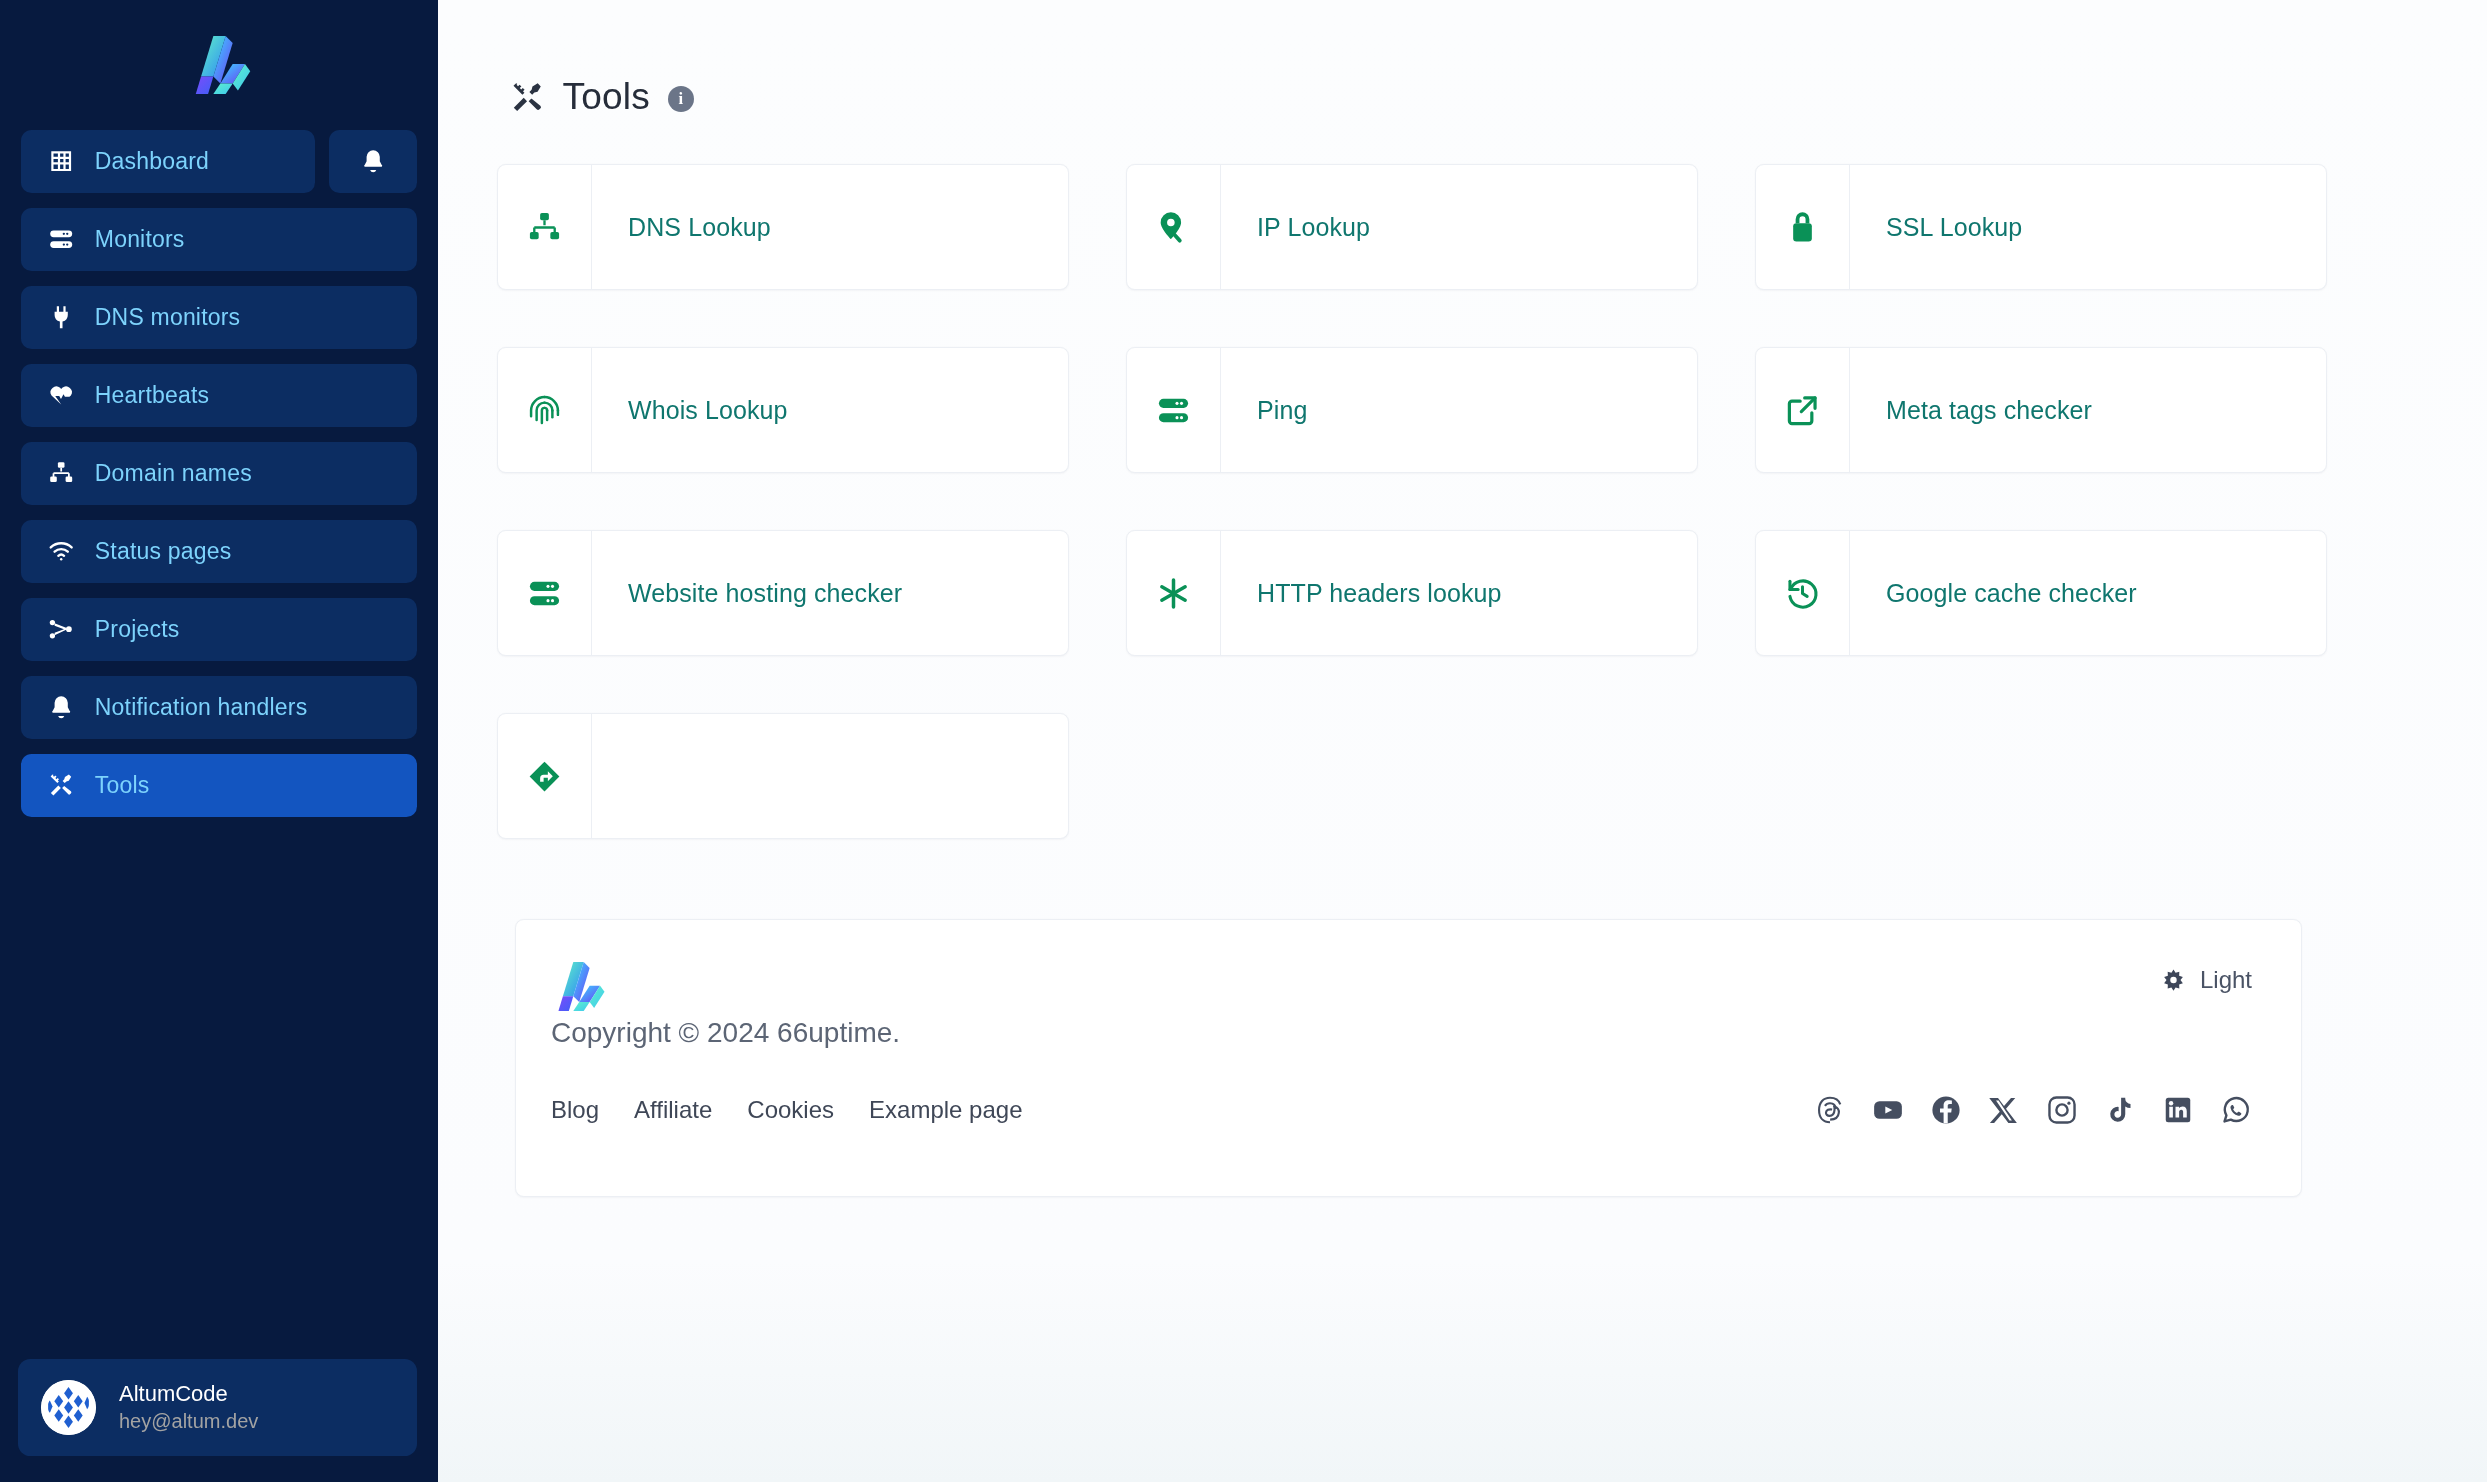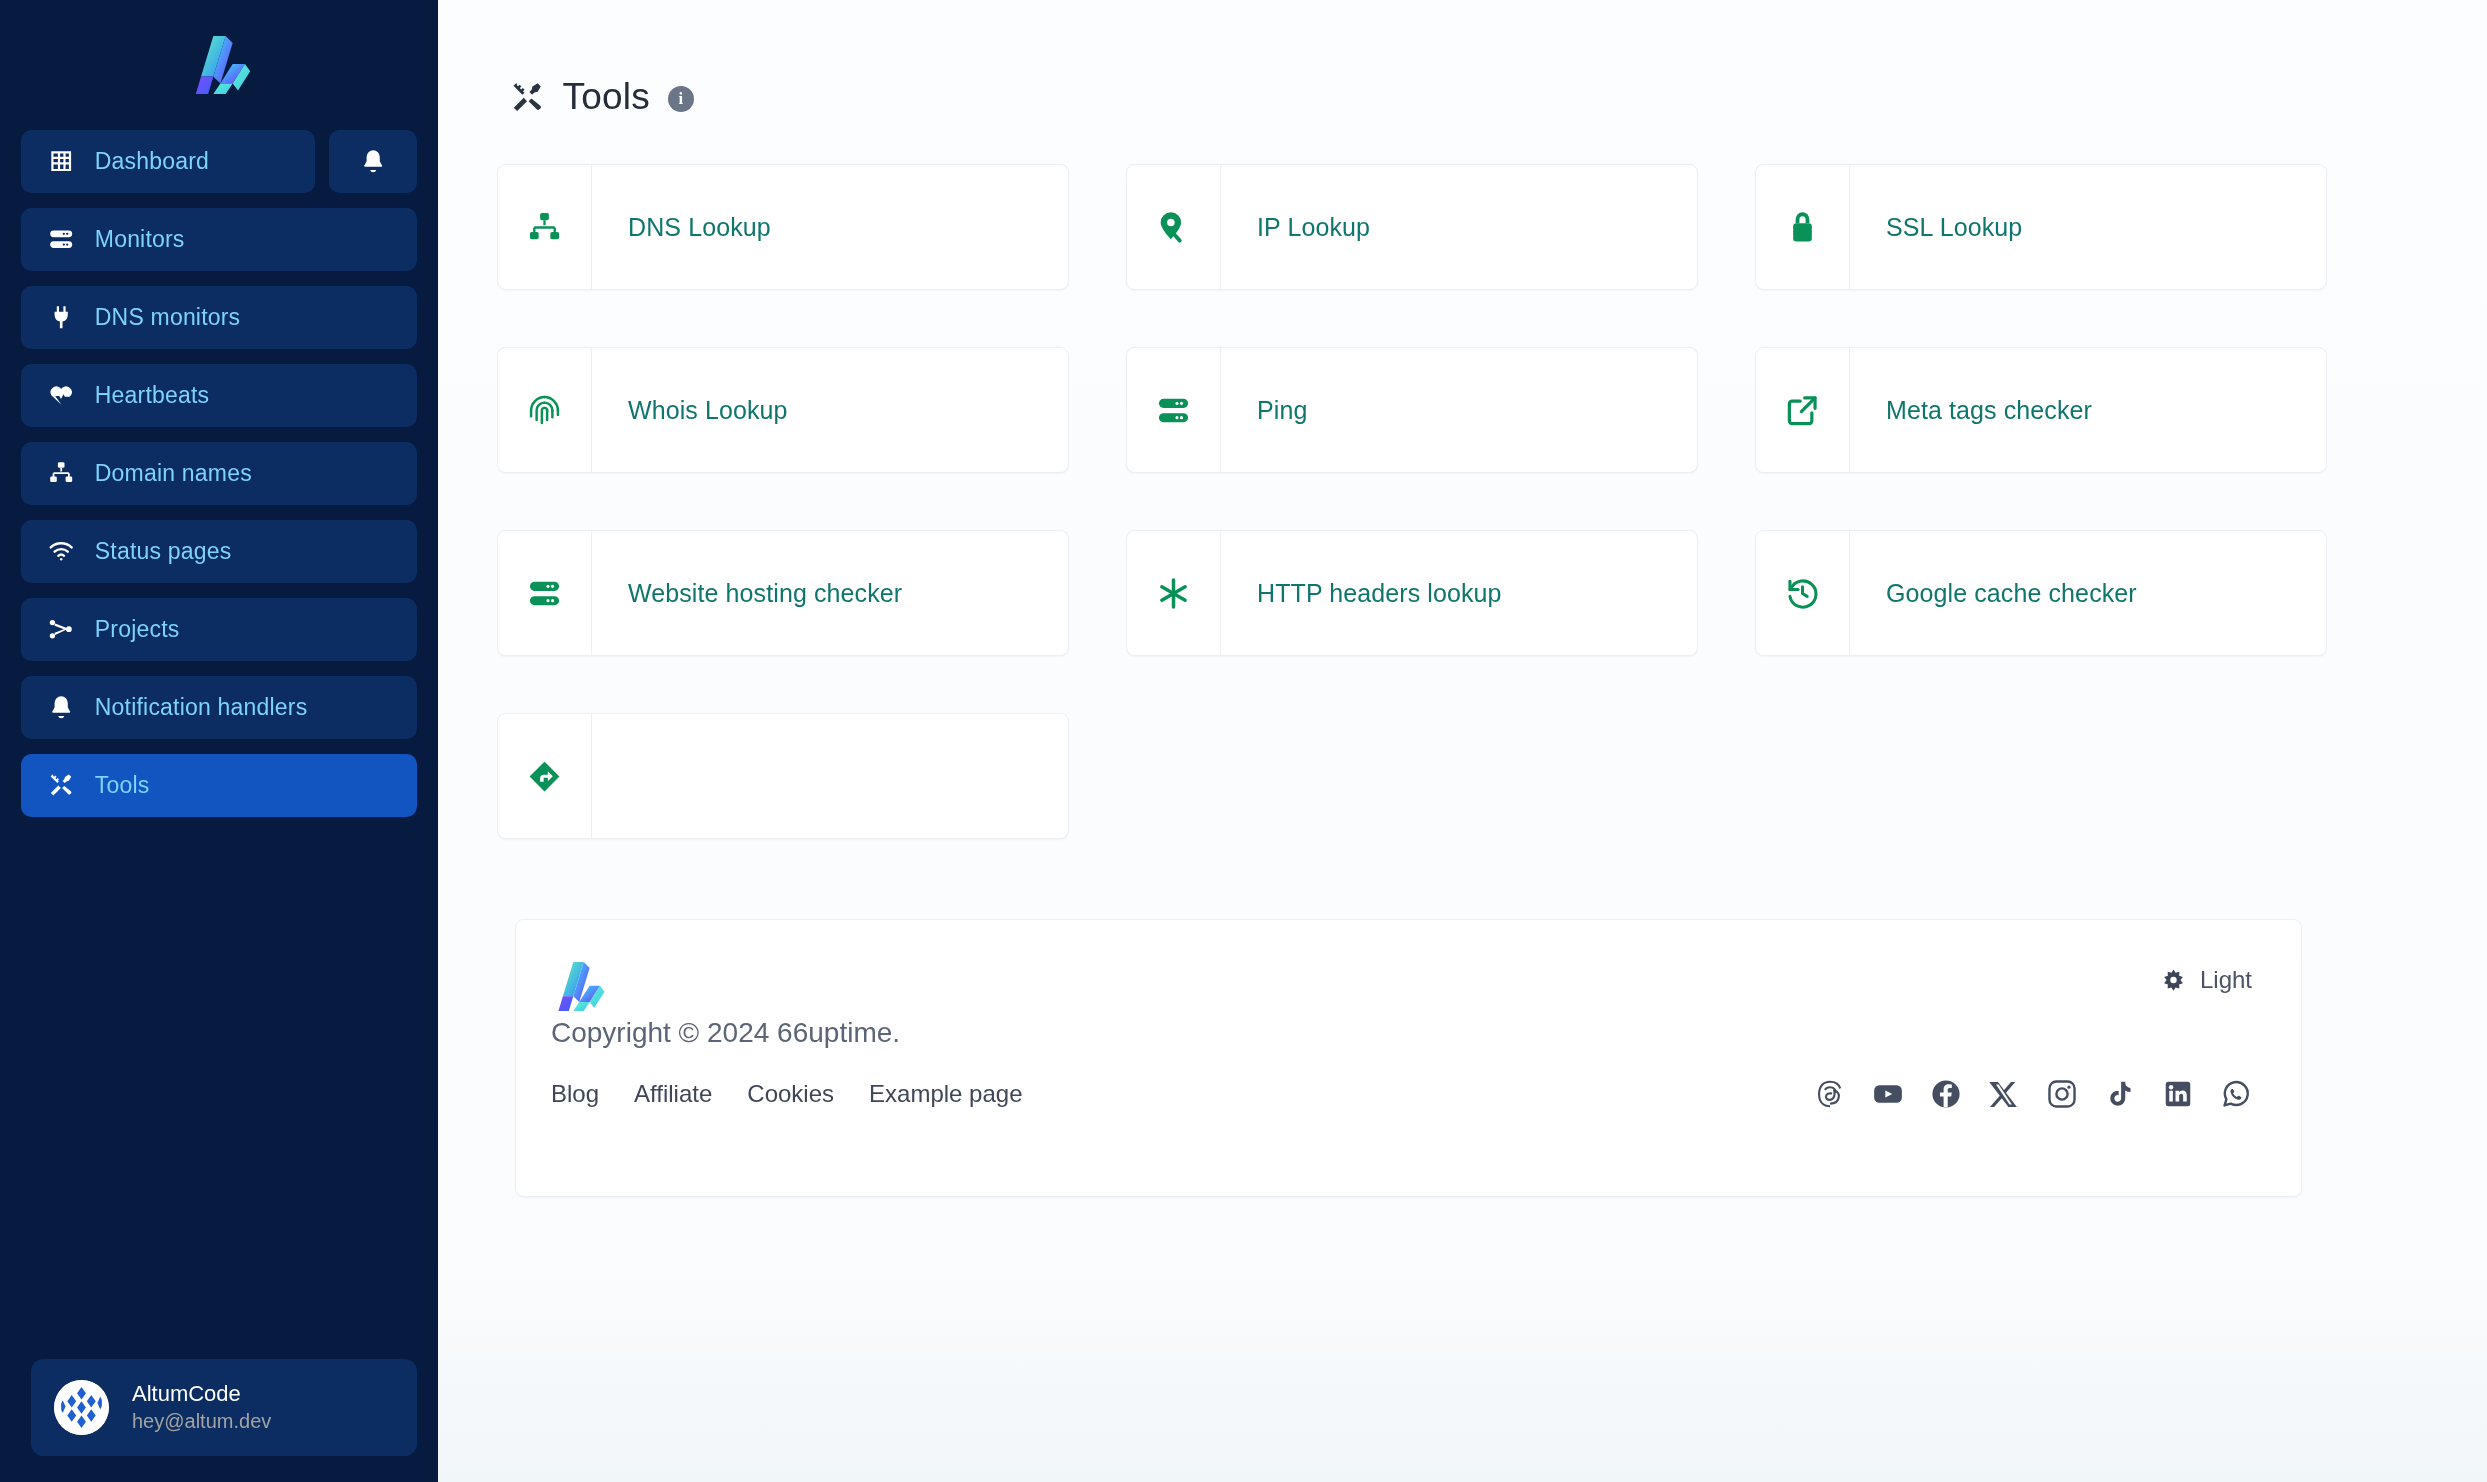--- a/index.html
+++ b/index.html
@@ -62,21 +62,21 @@
     height: 63px;
     background: #0c2d62;
     border-radius: 10.6px;
     display: flex; align-items: center; justify-content: center;
     cursor: pointer;
   }
   .bell-btn svg { display: block; color: #fff; }
 
   .user-card {
     position: absolute;
-    left: 31px; right: 21px;
+    left: 18px; right: 21px;
     bottom: 26.4px;
     height: 97px;
     background: #0c2d62;
     border-radius: 12.3px;
     display: flex;
     align-items: center;
     gap: 23px;
     padding-left: 23px;
     cursor: pointer;
   }
@@ -177,21 +177,21 @@
     display: flex; align-items: center; gap: 14px;
     color: #4a5365; font-size: 24px; cursor: pointer;
     padding-top: 7px;
   }
   .theme-toggle .sun { display: flex; color: #3d4659; }
   .copyright {
     color: #5c6575;
     font-size: 28px;
   }
   .footer-bottom {
-    margin-top: 28px;
+    margin-top: 44px;
     display: flex;
     justify-content: space-between;
     align-items: center;
   }
   .footer-links { display: flex; gap: 35px; }
   .footer-links a {
     color: #3f4757;
     font-size: 24px;
     text-decoration: none;
     cursor: pointer;

